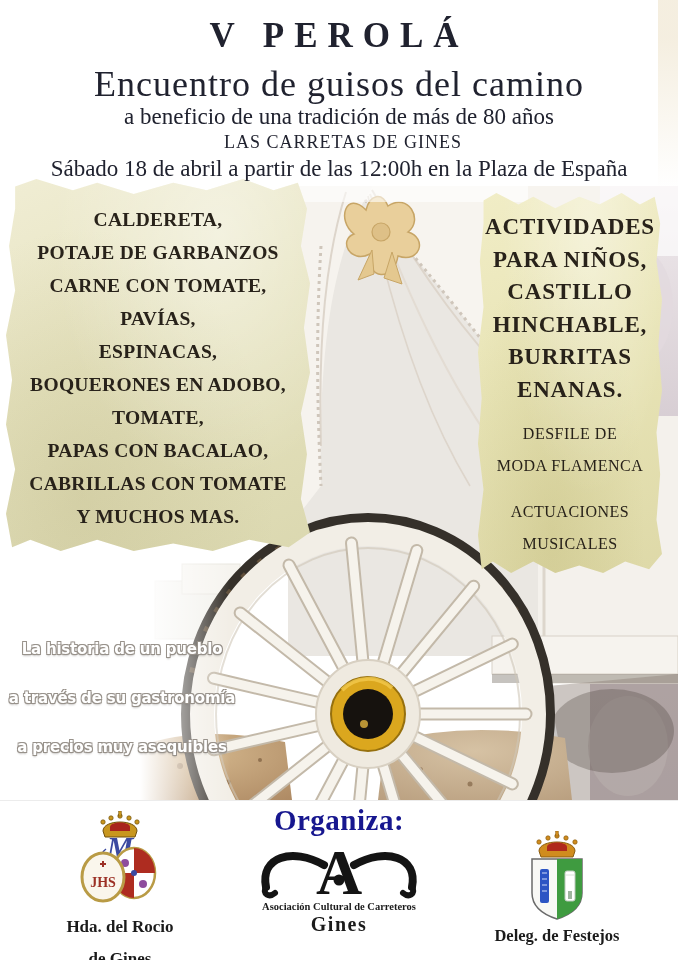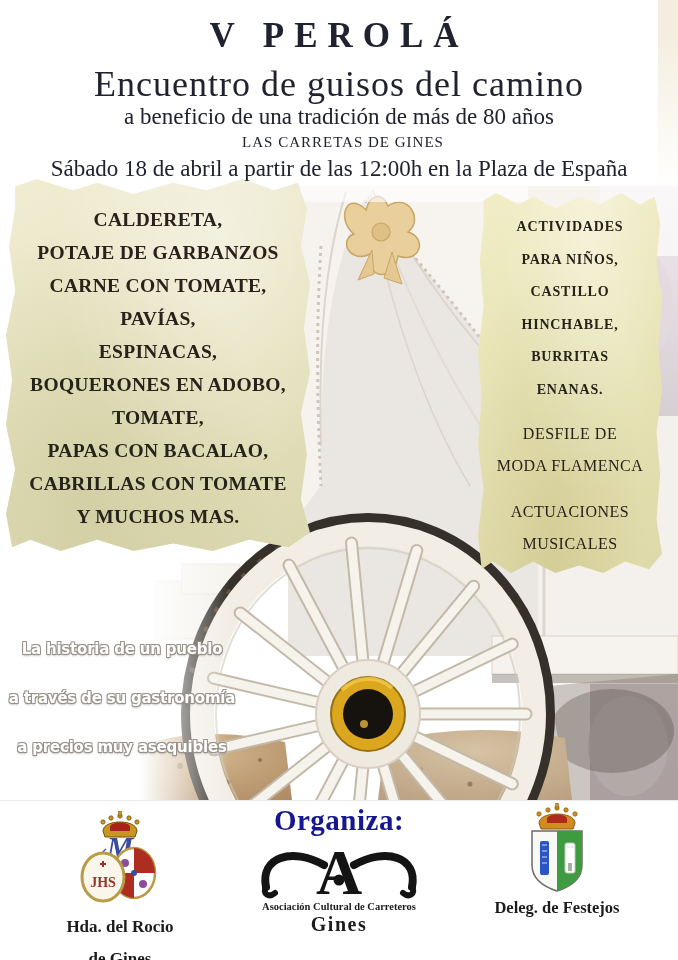--- a/index.html
+++ b/index.html
@@ -11,21 +11,21 @@
   html,body{margin:0;padding:0;background:#ffffff;}
   .poster{
     position:relative;width:678px;height:960px;background:#ffffff;
     overflow:hidden;font-family:"Liberation Serif",serif;color:var(--ink);
   }
   
   .header{position:absolute;top:6px;left:0;width:678px;text-align:center;z-index:5;}
   .title{font-size:35px;font-weight:bold;letter-spacing:10px;line-height:60px;color:var(--ink);}
   .subtitle{font-size:36px;line-height:40px;letter-spacing:1px;margin-top:-2px;}
   .tagline{font-size:23px;line-height:26px;}
-  .event-name{font-size:15px;line-height:25px;letter-spacing:1px;padding-left:8px;}
+  .event-name{font-size:18px;line-height:25px;letter-spacing:1px;padding-left:8px;}
   .datetime{font-size:23px;line-height:27px;}
   
   .photo{position:absolute;left:140px;top:186px;width:538px;height:614px;z-index:1;}
   .corner-strip{position:absolute;top:0;right:0;width:20px;height:190px;z-index:0;
     background:linear-gradient(to bottom, #f2ead8 20%, #ffffff);opacity:.8;}
   
   .parchment{
     position:absolute;z-index:3;text-align:center;color:var(--parchment-text);
     clip-path:polygon(3% 2%,10% 0%,22% 3%,30% 1%,42% 4%,55% 1%,66% 3%,78% 0%,88% 3%,96% 1%,
       99% 8%,97% 18%,100% 28%,98% 40%,100% 52%,97% 63%,99% 74%,97% 86%,100% 95%,
@@ -42,40 +42,40 @@
   .parchment.right{
     left:478px;top:193px;width:184px;height:380px;
     background:
       radial-gradient(ellipse at 60% 10%, rgba(255,255,255,.4), transparent 55%),
       radial-gradient(ellipse at 40% 90%, rgba(160,150,70,.2), transparent 60%),
       linear-gradient(160deg,#f1edc6 0%,#e8e4b6 45%,#ded9a8 100%);
   }
   .menu-lines{padding-top:24px;}
   .menu-line{font-size:19.5px;font-weight:bold;line-height:33px;letter-spacing:.3px;}
   .act-lines{padding-top:18px;}
-  .act-line{font-size:14px;font-weight:bold;line-height:32.5px;letter-spacing:.8px;}
+  .act-line{font-size:23px;font-weight:bold;line-height:32.5px;letter-spacing:.8px;}
   .act-sub{font-size:16px;font-weight:normal;line-height:32px;letter-spacing:.5px;}
   .gap-sm{margin-top:12px;}
   .gap-md{margin-top:14px;}
   
   .slogan{position:absolute;left:2px;top:640px;width:240px;text-align:center;z-index:4;
     font-family:"DejaVu Sans",sans-serif;font-weight:bold;}
   .slogan-line{
     font-size:15px;letter-spacing:-0.2px;color:#ffffff;margin-bottom:31px;
     text-shadow:-1px -1px 0 var(--slogan-outline),1px -1px 0 var(--slogan-outline),
       -1px 1px 0 var(--slogan-outline),1px 1px 0 var(--slogan-outline),
       0 2px 2px rgba(120,115,110,.45);
   }
   
   .footer{position:absolute;left:0;top:800px;width:678px;height:160px;background:#ffffff;
     border-top:1px solid #ececec;z-index:6;}
   .org{position:absolute;text-align:center;color:#1b1b1b;}
   .org-left{left:20px;top:10px;width:200px;}
   .org-center{left:239px;top:2px;width:200px;}
-  .org-right{left:452px;top:2px;width:210px;}
+  .org-right{left:452px;top:30px;width:210px;}
   .org svg{display:block;margin:0 auto;}
   .org-name{font-size:17px;font-weight:bold;line-height:20px;margin-top:12px;}
   .org-name-sm{font-size:16.5px;font-weight:bold;line-height:20px;margin-top:3px;}
   .organiza{font-size:29px;font-weight:bold;color:var(--organiza-blue);line-height:34px;letter-spacing:.5px;}
   .org-small{font-size:10.5px;font-weight:bold;line-height:13px;margin-top:1px;}
   .org-big{font-size:20px;font-weight:bold;letter-spacing:1.5px;line-height:22px;}
 </style>
 </head>
 <body>
 

